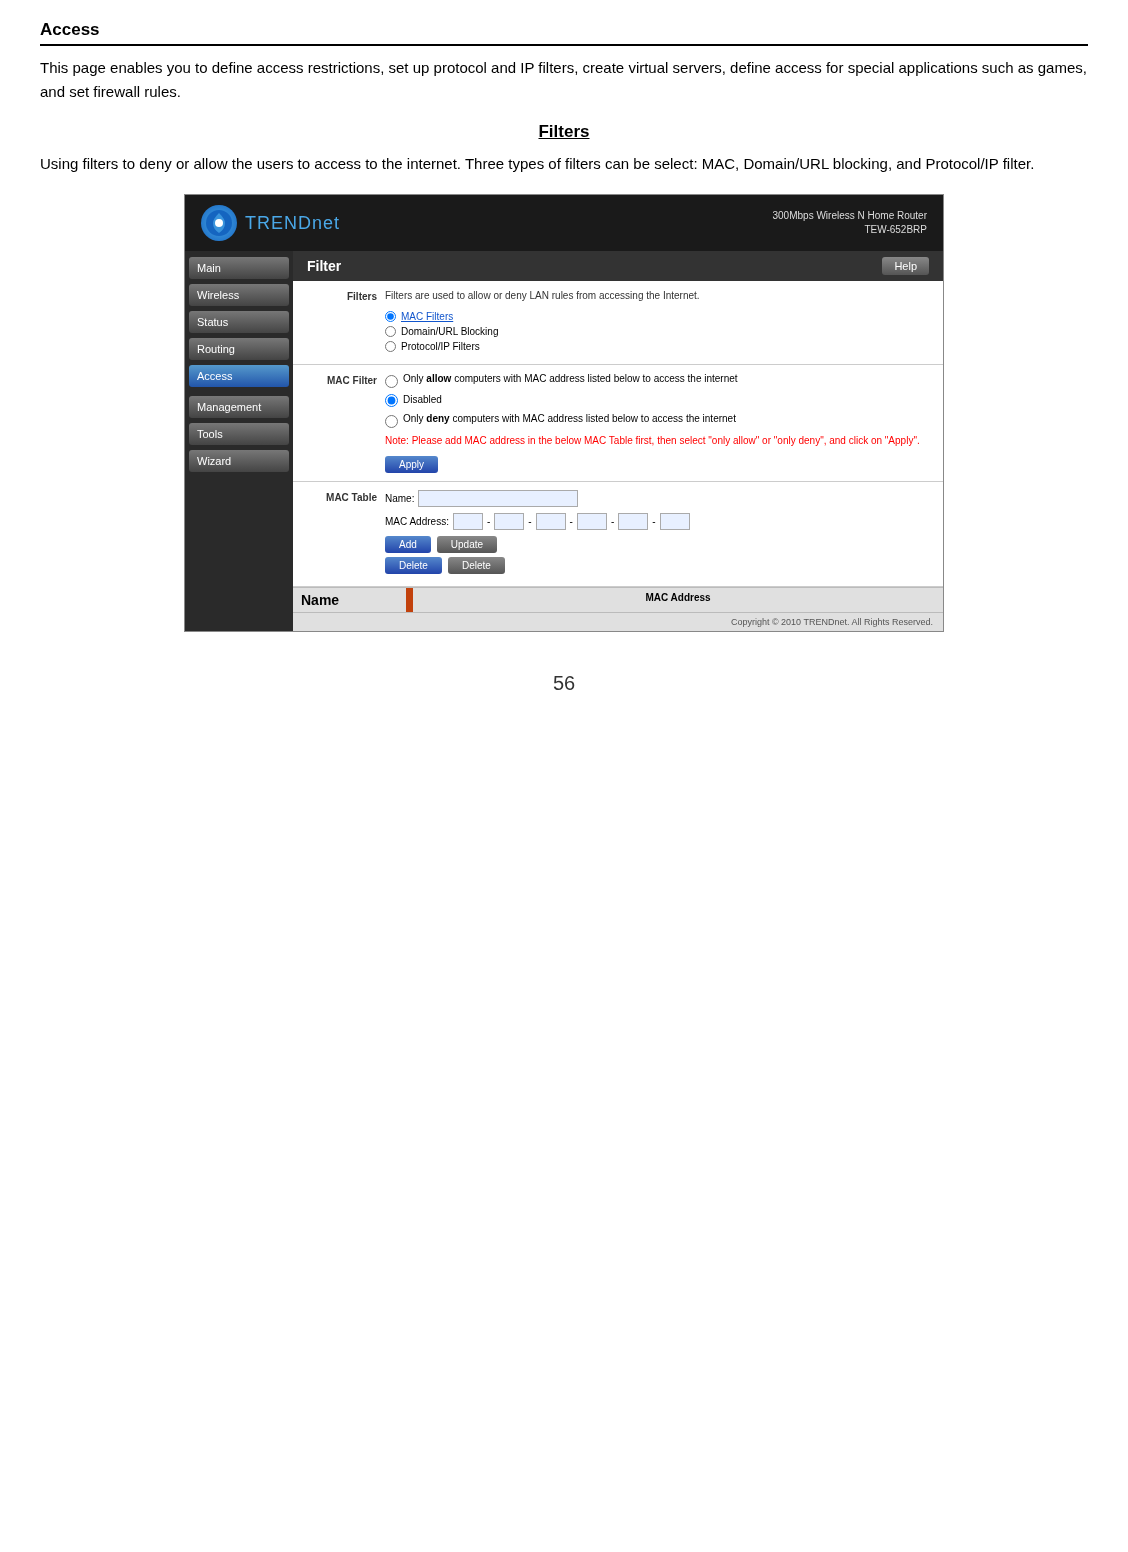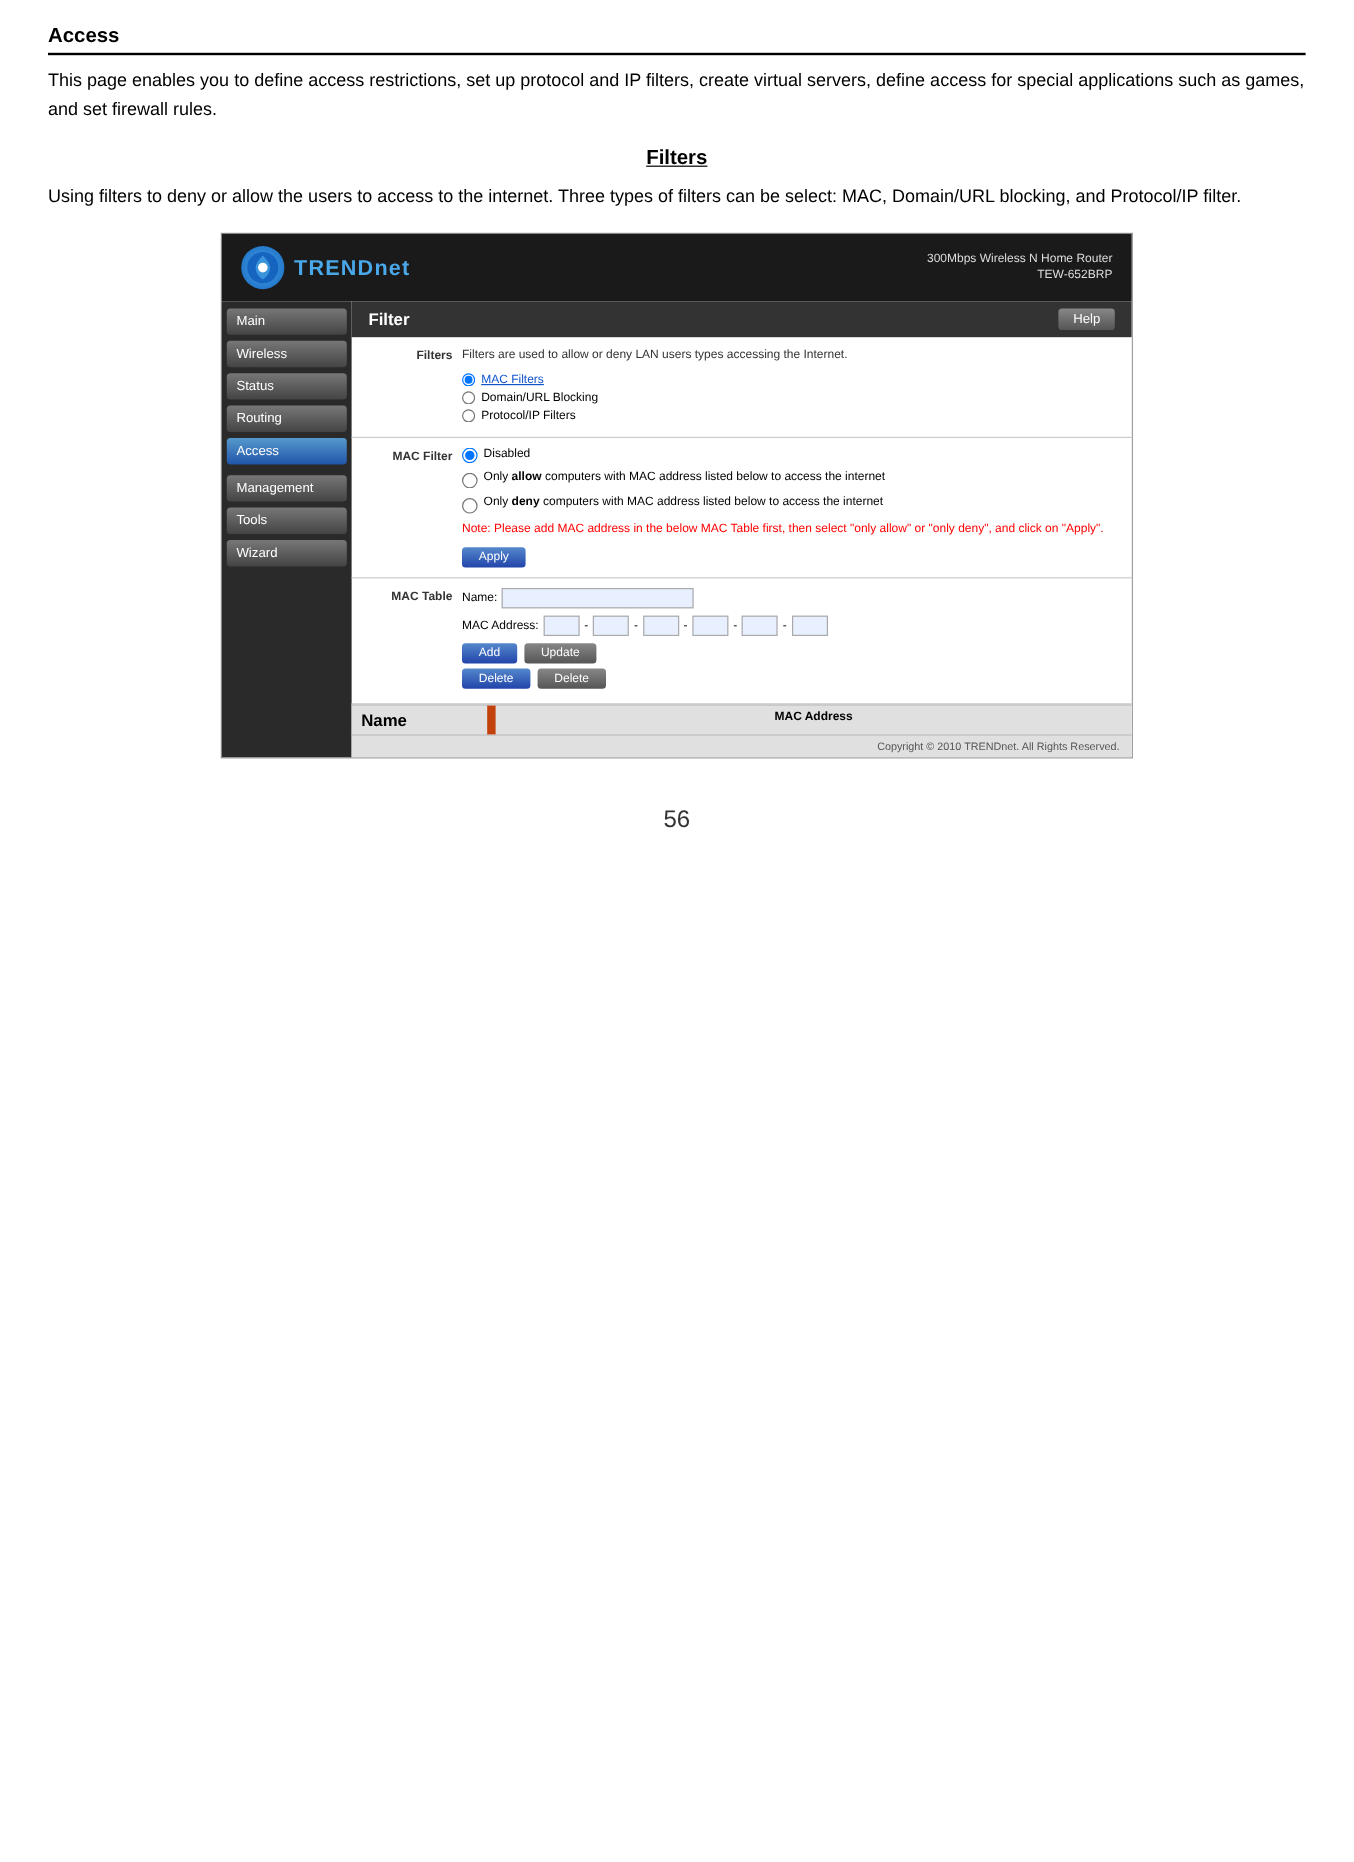--- a/index.html
+++ b/index.html
@@ -64,21 +64,21 @@
       background: radial-gradient(circle, #4aa8e8, #1565c0);
       display: flex;
       align-items: center;
       justify-content: center;
       font-size: 18px;
       font-weight: bold;
       color: white;
     }
     .logo-text {
       font-size: 18px;
-      font-weight: bold;
+      font-weight: normal;
       color: #4aa8e8;
       letter-spacing: 1px;
     }
     .router-model {
       text-align: right;
       font-size: 10px;
       color: #ddd;
       line-height: 1.4;
     }
     .router-body {
@@ -352,46 +352,46 @@
         <div class="content-header">
           <span>Filter</span>
           <button class="help-btn">Help</button>
         </div>
 
         <div class="form-area">
 
           <div class="form-row">
             <div class="form-label">Filters</div>
             <div class="form-fields">
-              <div class="filter-info-text">Filters are used to allow or deny LAN users types accessing the Internet.</div>
+              <div class="filter-info-text">Filters are used to allow or deny LAN rules from accessing the Internet.</div>
               <div class="radio-row">
                 <input type="radio" name="filter-type" checked="" style="">
                 <span class="radio-label-link">MAC Filters</span>
               </div>
               <div class="radio-row">
                 <input type="radio" name="filter-type" style="">
                 <span>Domain/URL Blocking</span>
               </div>
               <div class="radio-row">
                 <input type="radio" name="filter-type" style="">
                 <span>Protocol/IP Filters</span>
               </div>
             </div>
           </div>
 
           <div class="form-row">
             <div class="form-label">MAC Filter</div>
             <div class="form-fields mac-filter-section">
+              <div class="mac-filter-row" style="align-items:flex-start;">
+                <input type="radio" name="mac-filter" style="margin-top: 2px;">
+                <span>Only <span class="bold-word">allow</span> computers with MAC address listed below to access the internet</span>
+              </div>
               <div class="mac-filter-row">
                 <input type="radio" name="mac-filter" checked="" style="">
                 <span>Disabled</span>
-              </div>
-              <div class="mac-filter-row" style="align-items:flex-start;">
-                <input type="radio" name="mac-filter" style="margin-top: 2px;">
-                <span>Only <span class="bold-word">allow</span> computers with MAC address listed below to access the internet</span>
               </div>
               <div class="mac-filter-row" style="align-items:flex-start;">
                 <input type="radio" name="mac-filter" style="margin-top: 2px;">
                 <span>Only <span class="bold-word">deny</span> computers with MAC address listed below to access the internet</span>
               </div>
               <div class="mac-note">Note: Please add MAC address in the below MAC Table first, then select "only allow" or "only deny", and click on "Apply".</div>
               <button class="apply-btn">Apply</button>
             </div>
           </div>
 

